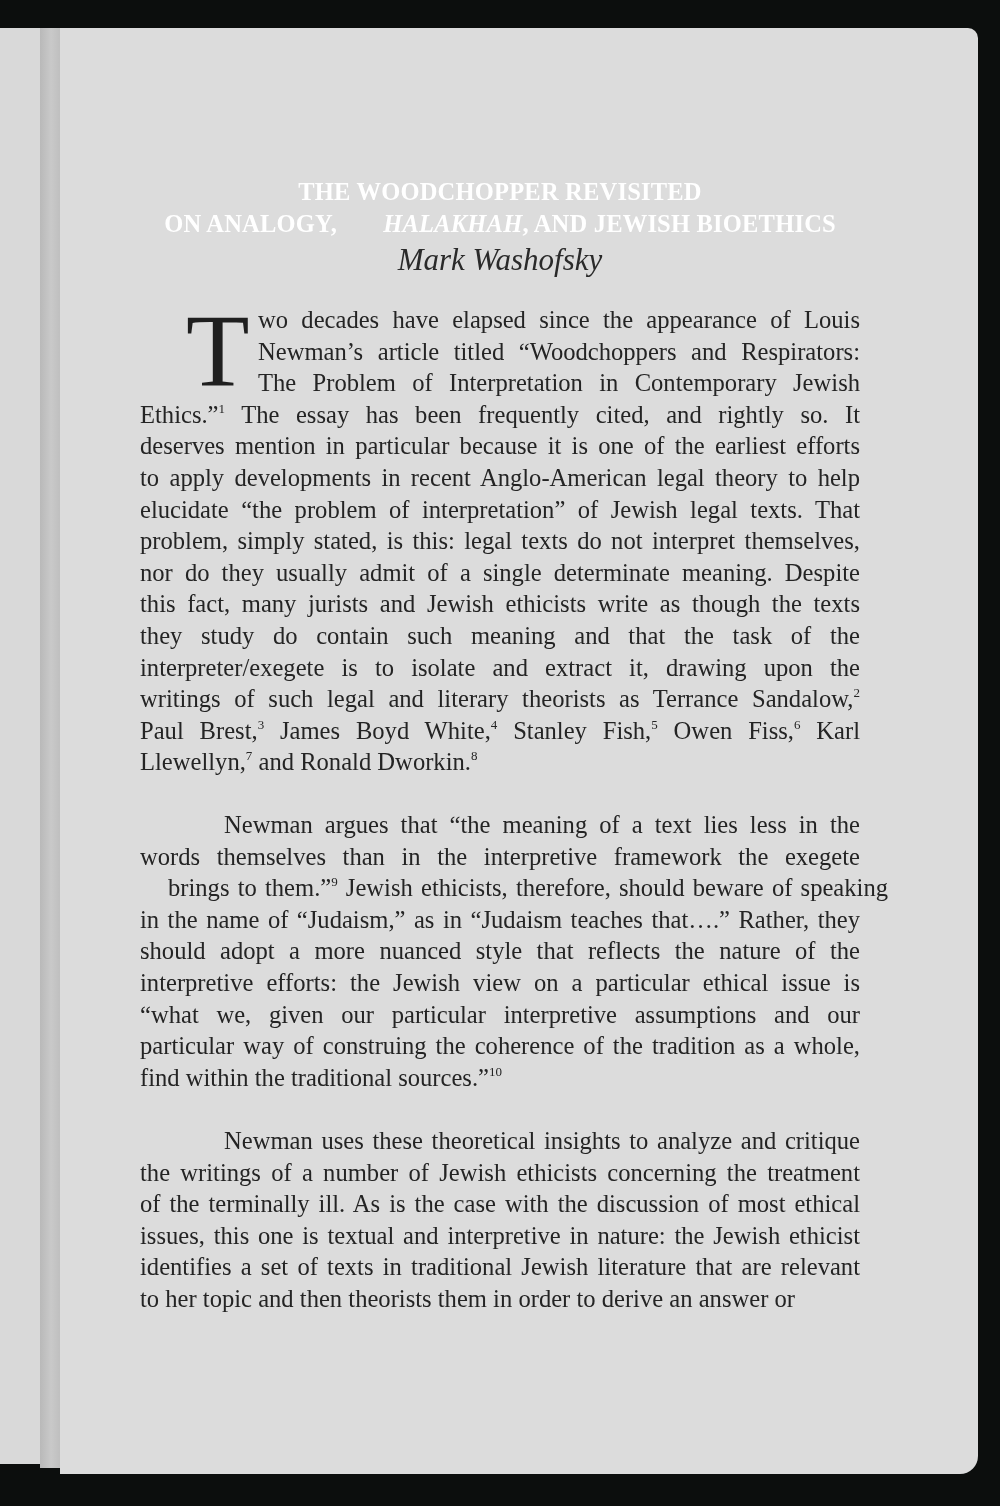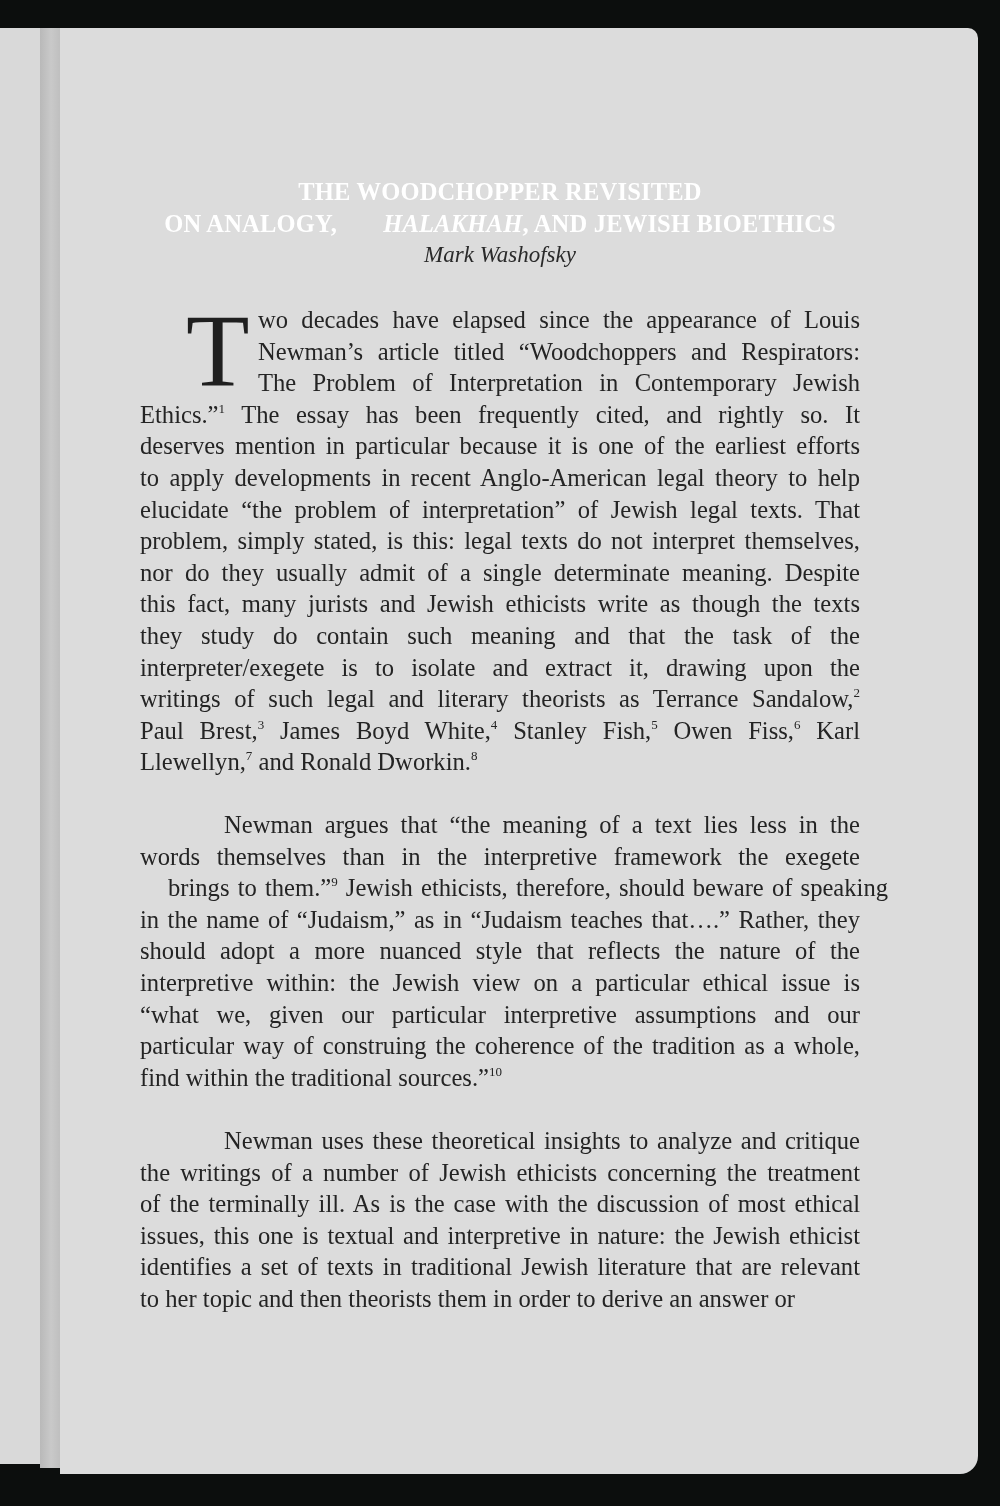--- a/index.html
+++ b/index.html
@@ -21,21 +21,21 @@
     background: #dcdcdc;
     border-radius: 0 10px 18px 0;
   }
   .title {
     position: absolute; left: 0; width: 1000px; text-align: center;
     font-weight: bold; font-size: 24.5px; color: #ffffff; letter-spacing: 0.2px;
   }
   .title i { font-style: italic; margin-left: 40px; }
   .author {
     position: absolute; left: 0; width: 1000px; text-align: center;
-    font-style: italic; font-size: 23px; color: #2a2a2a;
+    font-style: italic; font-size: 31px; color: #2a2a2a;
   }
   .line {
     position: absolute; left: 140px; width: 720px; height: 30px;
     font-size: 24.6px; line-height: 30px; color: #242424;
     text-align: justify; text-align-last: justify; white-space: nowrap;
   }
   .line.last { text-align-last: left; }
   .line.ind { left: 224px; width: 636px; }
   .line.drop { left: 258px; width: 602px; }
   .line span.t { display: inline; }
@@ -75,21 +75,21 @@
       <div class="line" style="top: 684.2px;"><span class="t">writings of such legal and literary theorists as Terrance Sandalow,</span><sup>2</sup></div>
       <div class="line" style="top: 715.8px;"><span class="t">Paul Brest,</span><sup>3</sup><span class="t"> James Boyd White,</span><sup>4</sup><span class="t"> Stanley Fish,</span><sup>5</sup><span class="t"> Owen Fiss,</span><sup>6</sup><span class="t"> Karl</span></div>
       <div class="line last" style="top: 747.4px;"><span class="t">Llewellyn,</span><sup>7</sup><span class="t"> and Ronald Dworkin.</span><sup>8</sup></div>
     </div>
     <div>
       <div class="line ind" style="top: 810px;"><span class="t">Newman argues that “the meaning of a text lies less in the</span></div>
       <div class="line" style="top: 841.6px;"><span class="t">words themselves than in the interpretive framework the exegete</span></div>
       <div class="line" style="top: 873.2px; margin-left: 28px;"><span class="t">brings to them.”</span><sup>9</sup><span class="t"> Jewish ethicists, therefore, should beware of speaking</span></div>
       <div class="line" style="top: 904.8px;"><span class="t">in the name of “Judaism,” as in “Judaism teaches that….” Rather, they</span></div>
       <div class="line" style="top: 936.4px;"><span class="t">should adopt a more nuanced style that reflects the nature of the</span></div>
-      <div class="line" style="top: 968px;"><span class="t">interpretive within: the Jewish view on a particular ethical issue is</span></div>
+      <div class="line" style="top: 968px;"><span class="t">interpretive efforts: the Jewish view on a particular ethical issue is</span></div>
       <div class="line" style="top: 999.6px;"><span class="t">“what we, given our particular interpretive assumptions and our</span></div>
       <div class="line" style="top: 1031.2px;"><span class="t">particular way of construing the coherence of the tradition as a whole,</span></div>
       <div class="line last" style="top: 1062.8px;"><span class="t">find within the traditional sources.”</span><sup>10</sup></div>
     </div>
     <div>
       <div class="line ind" style="top: 1126px;"><span class="t">Newman uses these theoretical insights to analyze and critique</span></div>
       <div class="line" style="top: 1157.6px;"><span class="t">the writings of a number of Jewish ethicists concerning the treatment</span></div>
       <div class="line" style="top: 1189.2px;"><span class="t">of the terminally ill. As is the case with the discussion of most ethical</span></div>
       <div class="line" style="top: 1220.8px;"><span class="t">issues, this one is textual and interpretive in nature: the Jewish ethicist</span></div>
       <div class="line" style="top: 1252.4px;"><span class="t">identifies a set of texts in traditional Jewish literature that are relevant</span></div>

